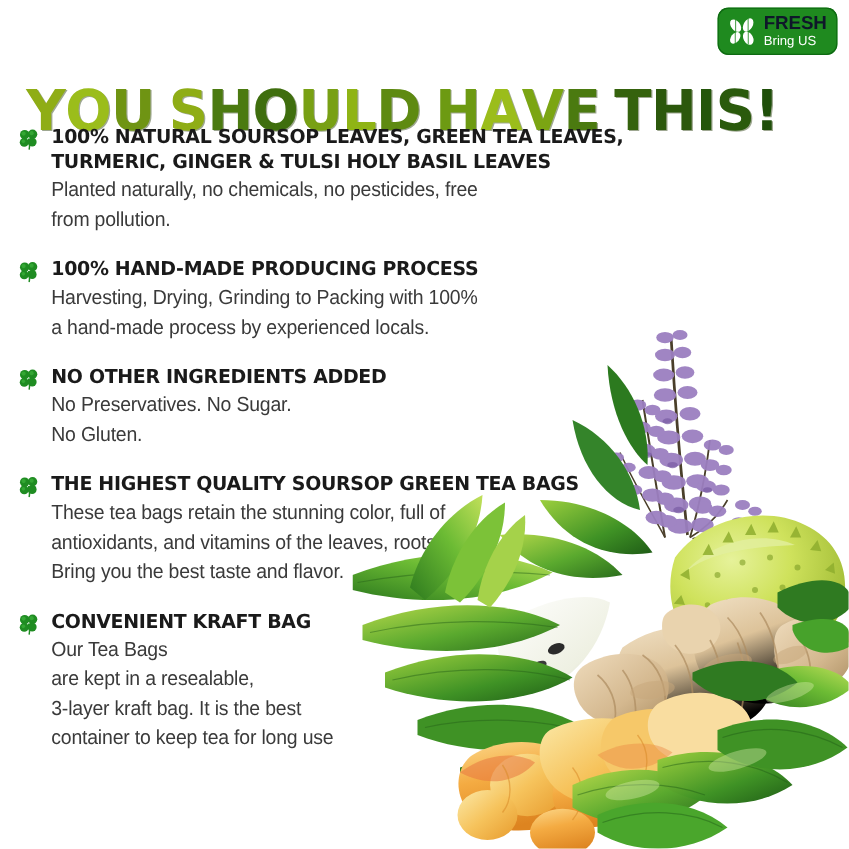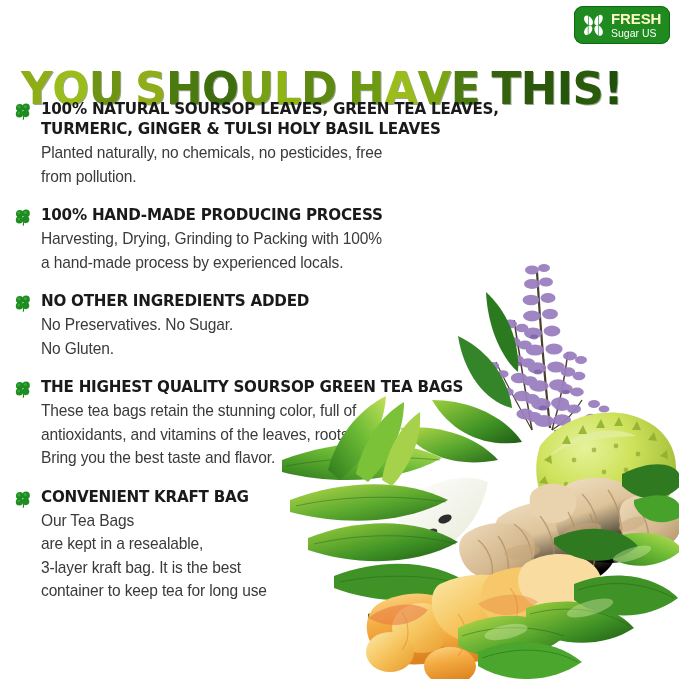--- a/index.html
+++ b/index.html
@@ -38,21 +38,21 @@
     flex: 0 0 30px;
   }
   #brand-logo .brand-text {
     display: flex;
     flex-direction: column;
     justify-content: center;
     margin-left: 2px;
     line-height: 1;
   }
   #brand-logo .brand-primary {
-    color: #fef9c3;
+    color: #0f172a;
     font-size: 15px;
     font-weight: bold;
     letter-spacing: -0.1px;
     font-family: "Liberation Sans", sans-serif;
   }
   #brand-logo .brand-secondary {
     color: #ffffff;
     font-size: 10.5px;
     font-weight: normal;
     margin-top: 2px;
@@ -155,21 +155,21 @@
         <g stroke="#1f8a1f" stroke-width="0.8" fill="none" opacity="0.85">
           <path d="M9.5 5.6 L9.5 15.4"></path>
           <path d="M19.5 4.8 L19.5 15.0"></path>
           <path d="M9.2 15.5 L9.2 25.2"></path>
           <path d="M19.6 15.6 L19.6 25.6"></path>
         </g>
       </svg>
     </span>
     <span class="brand-text">
       <span class="brand-primary">FRESH</span>
-      <span class="brand-secondary">Sugar US</span>
+      <span class="brand-secondary">Bring US</span>
     </span>
   </div>
 
   <h1 id="headline"><span class="ch" style="color: rgb(143, 173, 22);">Y</span><span class="ch" style="color: rgb(155, 189, 27);">O</span><span class="ch" style="color: rgb(111, 148, 19);">U</span><span class="sp"></span><span class="ch" style="color: rgb(143, 173, 22);">S</span><span class="ch" style="color: rgb(75, 122, 16);">H</span><span class="ch" style="color: rgb(63, 110, 14);">O</span><span class="ch" style="color: rgb(120, 160, 20);">U</span><span class="ch" style="color: rgb(143, 180, 21);">L</span><span class="ch" style="color: rgb(94, 138, 17);">D</span><span class="sp"></span><span class="ch" style="color: rgb(109, 154, 18);">H</span><span class="ch" style="color: rgb(155, 189, 27);">A</span><span class="ch" style="color: rgb(123, 165, 19);">V</span><span class="ch" style="color: rgb(75, 122, 16);">E</span><span class="sp"></span><span class="ch" style="color: rgb(53, 98, 13);">T</span><span class="ch" style="color: rgb(44, 88, 12);">H</span><span class="ch" style="color: rgb(36, 86, 11);">I</span><span class="ch" style="color: rgb(42, 90, 12);">S</span><span class="ch" style="color: rgb(31, 79, 10);">!</span></h1>
 
   <div id="feature-list">
       <div class="feature-item">
         <span class="clover-icon">
     <svg viewBox="0 0 20 20" xmlns="http://www.w3.org/2000/svg" aria-hidden="true">
       <g fill="#1f8c22">

